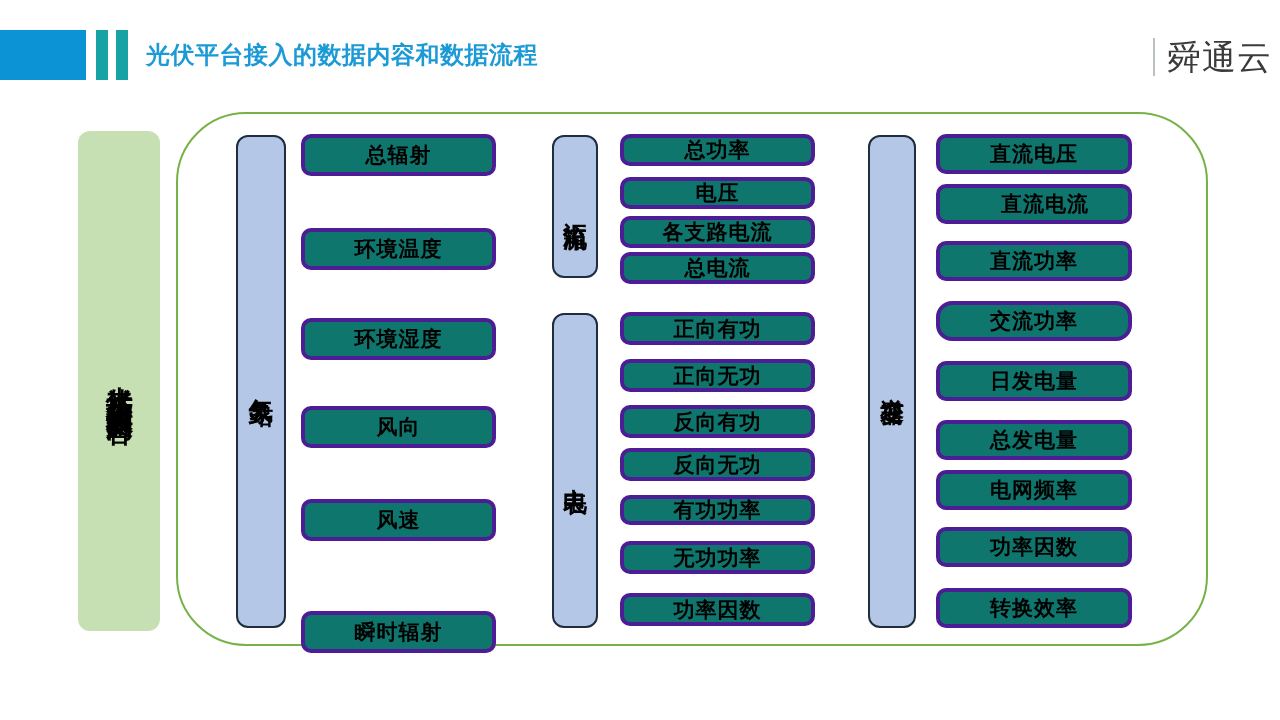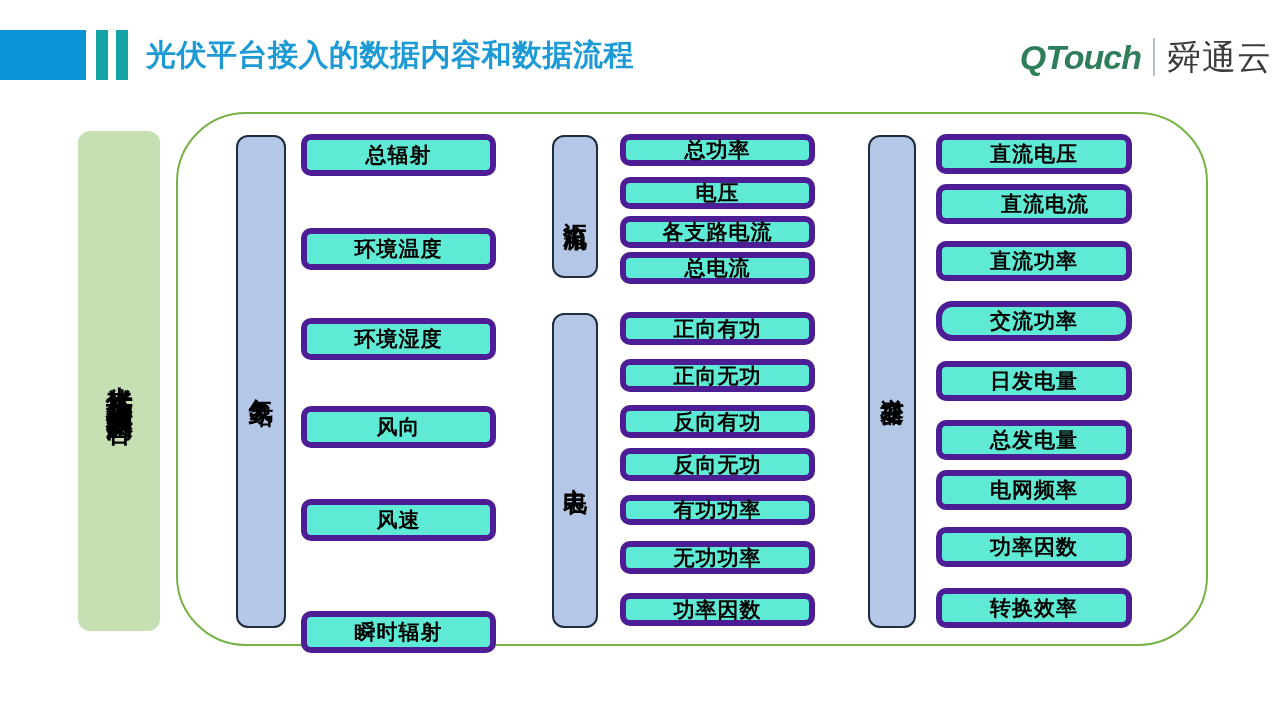--- a/index.html
+++ b/index.html
@@ -43,21 +43,21 @@
     left: 116px;
     top: 30px;
     width: 12px;
     height: 50px;
     background: #17a3a3;
   }
   .hdr-title {
     position: absolute;
     left: 146px;
     top: 33px;
-    font-size: 30px;
+    font-size: 24px;
     font-weight: bold;
     color: #1b9ad6;
     letter-spacing: 0.5px;
     line-height: 44px;
     white-space: nowrap;
   }
   .logo {
     position: absolute;
     right: 8px;
     top: 34px;
@@ -137,22 +137,22 @@
     writing-mode: vertical-rl;
     text-orientation: upright;
     font-size: 24px;
     font-weight: bold;
     color: #000000;
     letter-spacing: 2px;
     line-height: 1;
   }
   .item-box {
     position: absolute;
-    background: #5eead4;
-    border: 6px solid #4c1d95;
+    background: #0f766e;
+    border: 4px solid #4c1d95;
     border-radius: 10px;
     box-sizing: border-box;
     display: flex;
     align-items: center;
     justify-content: center;
     font-size: 21px;
     font-weight: bold;
     color: #000000;
     letter-spacing: 1px;
     white-space: nowrap;
@@ -160,21 +160,20 @@
 </style>
 </head>
 <body>
 
 <div class="header">
   <div class="hdr-block"></div>
   <div class="hdr-bar1"></div>
   <div class="hdr-bar2"></div>
   <div class="hdr-title">光伏平台接入的数据内容和数据流程</div>
   <div class="logo">
-    <span class="logo-q">QTouch</span>
     <span class="logo-divider"></span>
     <span class="logo-cn">舜通云</span>
   </div>
 </div>
 
 <div class="green-frame"></div>
 
 <div class="left-panel">
   <span class="left-panel-text">光伏平台接入的数据内容</span>
 </div>

